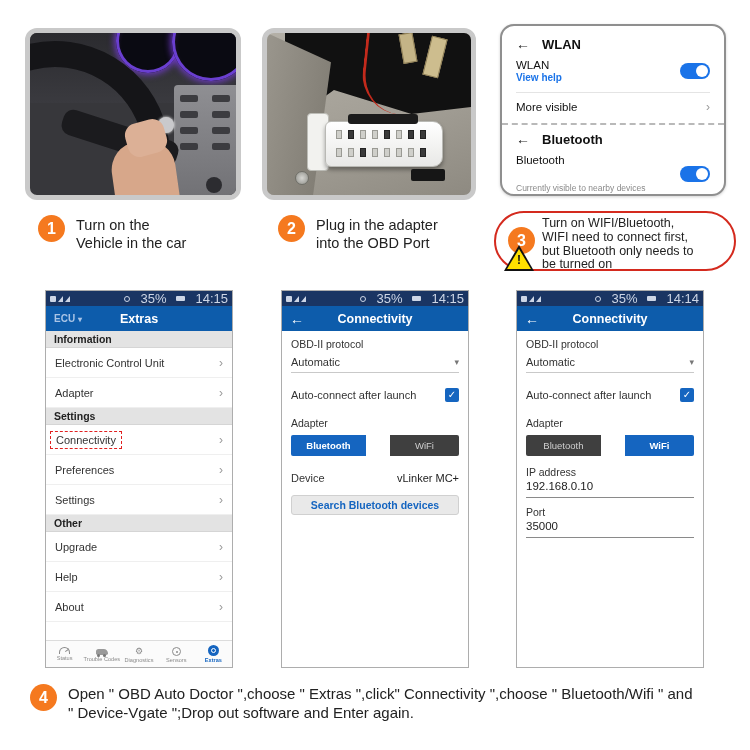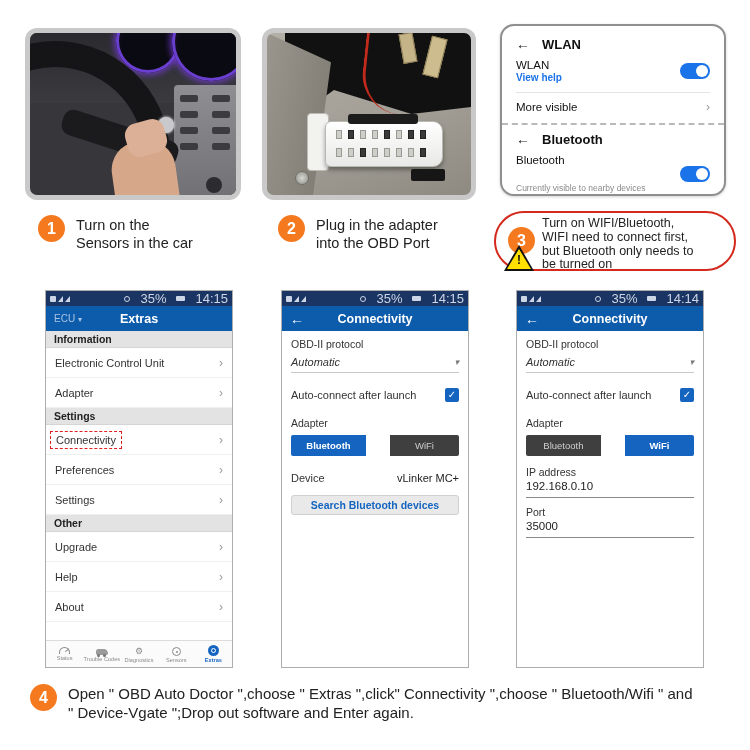--- a/index.html
+++ b/index.html
@@ -75,21 +75,21 @@
   .sbar { height:15px; background:#1a3563; display:flex; align-items:center; justify-content:space-between; padding:0 4px; flex:none; }
   .sbar-left { display:flex; align-items:center; gap:2px; }
   .sig { width:0; height:0; border-left:5px solid transparent; border-bottom:6px solid #cdd6e6; }
   .sgrid { width:6px; height:6px; background:#cdd6e6; border-radius:1px; }
   .sbar-right { display:flex; align-items:center; gap:10px; color:#cdd6e6; font-size:13px; }
   .batt { width:9px; height:5px; background:#cdd6e6; border-radius:1px; }
   .alarmdot { width:6px; height:6px; border:1px solid #cdd6e6; border-radius:50%; }
 
   .appbar { height:25px; background:#0d5cab; color:#fff; display:flex; align-items:center; padding:0 8px; flex:none; position:relative; }
   .appbar .title { position:absolute; left:0; right:0; text-align:center; font-size:12.5px; font-weight:bold; }
-  .ecu { font-size:10px; color:#a9c4e6; font-weight:normal; z-index:1; cursor:pointer; }
+  .ecu { font-size:10px; color:#a9c4e6; font-weight:bold; z-index:1; cursor:pointer; }
   .ecu .caret { font-size:8px; }
   .backarrow { font-size:14px; color:#fff; z-index:1; cursor:pointer; }
 
   .sechead { height:17px; background:#e3e3e3; display:flex; align-items:center; padding:0 8px; font-size:10.5px; font-weight:bold; color:#222; flex:none; border-bottom:1px solid #d5d5d5; }
   .lrow { height:30px; display:flex; align-items:center; justify-content:space-between; padding:0 9px; font-size:11px; color:#333; border-bottom:1px solid #efefef; flex:none; cursor:pointer; background:#fff; }
   .lrow .chev { color:#9a9a9a; font-size:12px; }
   .dashbox { border:1.5px dashed #e02020; padding:2px 5px; margin-left:-5px; }
 
   .tabbar { margin-top:auto; height:27px; border-top:1px solid #dcdcdc; display:flex; align-items:stretch; background:#fbfbfb; flex:none; }
   .tab { flex:1; display:flex; flex-direction:column; align-items:center; justify-content:center; gap:1px; font-size:5.6px; color:#8b8b8b; cursor:pointer; }
@@ -99,21 +99,21 @@
   .ti-car { width:12px; height:6px; background:#9a9a9a; border-radius:3px 5px 2px 2px; position:relative; margin-top:3px; }
   .ti-car::after { content:""; position:absolute; left:1px; bottom:-2px; width:3px; height:3px; border-radius:50%; background:#777; box-shadow:6px 0 0 #777; }
   .ti-gear { font-size:9px; color:#8b8b8b; line-height:10px; text-align:center; }
   .ti-sensor { width:9px; height:9px; border:1.2px solid #8b8b8b; border-radius:50%; position:relative; margin-top:1px; }
   .ti-sensor::after { content:""; position:absolute; left:3px; top:3px; width:2px; height:2px; border-radius:50%; background:#8b8b8b; }
   .ti-extras { width:11px; height:11px; border-radius:50%; background:#1565c0; position:relative; }
   .ti-extras::after { content:""; position:absolute; left:3px; top:3px; width:5px; height:5px; border:1.4px solid #fff; border-radius:50%; box-sizing:border-box; }
 
   .conn-body { padding:7px 9px 0 9px; display:flex; flex-direction:column; }
   .flabel { font-size:10.5px; color:#333; margin-bottom:2px; }
-  .dropdown { display:flex; align-items:center; justify-content:space-between; height:21px; border-bottom:1px solid #c9c9c9; font-size:11px; color:#333; cursor:pointer; margin-bottom:9px;font-style:italic; }
+  .dropdown { display:flex; align-items:center; justify-content:space-between; height:21px; border-bottom:1px solid #c9c9c9; font-size:11px; color:#333; cursor:pointer; margin-bottom:9px; }
   .dropdown .caret { color:#777; font-size:9px; }
   .checkrow { display:flex; align-items:center; justify-content:space-between; height:25px; font-size:11px; color:#333; margin-bottom:10px; }
   .checkbox { width:14px; height:14px; background:#1565c0; border-radius:2px; color:#fff; font-size:10px; display:flex; align-items:center; justify-content:center; cursor:pointer; }
   .seg { display:flex; height:21px; margin-top:4px; margin-bottom:10px; border-radius:2px; overflow:hidden; }
   .seg .opt { display:flex; align-items:center; justify-content:center; font-size:9.5px; cursor:pointer; }
   .seg .opt:first-child { width:52%; } .seg .opt:last-child { width:48%;margin-left:24px; }
   .opt.sel { background:#1565c0; color:#fff; font-weight:bold; }
   .opt.uns { background:#3f3f3f; color:#cfcfcf; }
   .devrow { display:flex; align-items:center; justify-content:space-between; height:24px; font-size:11px; color:#333;gap:24px; }
   .devval { font-weight:normal; color:#222; }
@@ -212,21 +212,21 @@
         <div class="set-sub">Currently visible to nearby devices</div>
       </div>
       <div class="toggle"></div>
     </div>
   </div>
 
   <div class="step" id="step1">
     <div class="stepnum">1</div>
     <div class="steptext">
       <div>Turn on the</div>
-      <div>Sensors in the car</div>
+      <div>Vehicle in the car</div>
     </div>
   </div>
 
   <div class="step" id="step2">
     <div class="stepnum">2</div>
     <div class="steptext">
       <div>Plug in the adapter</div>
       <div>into the OBD Port</div>
     </div>
   </div>

